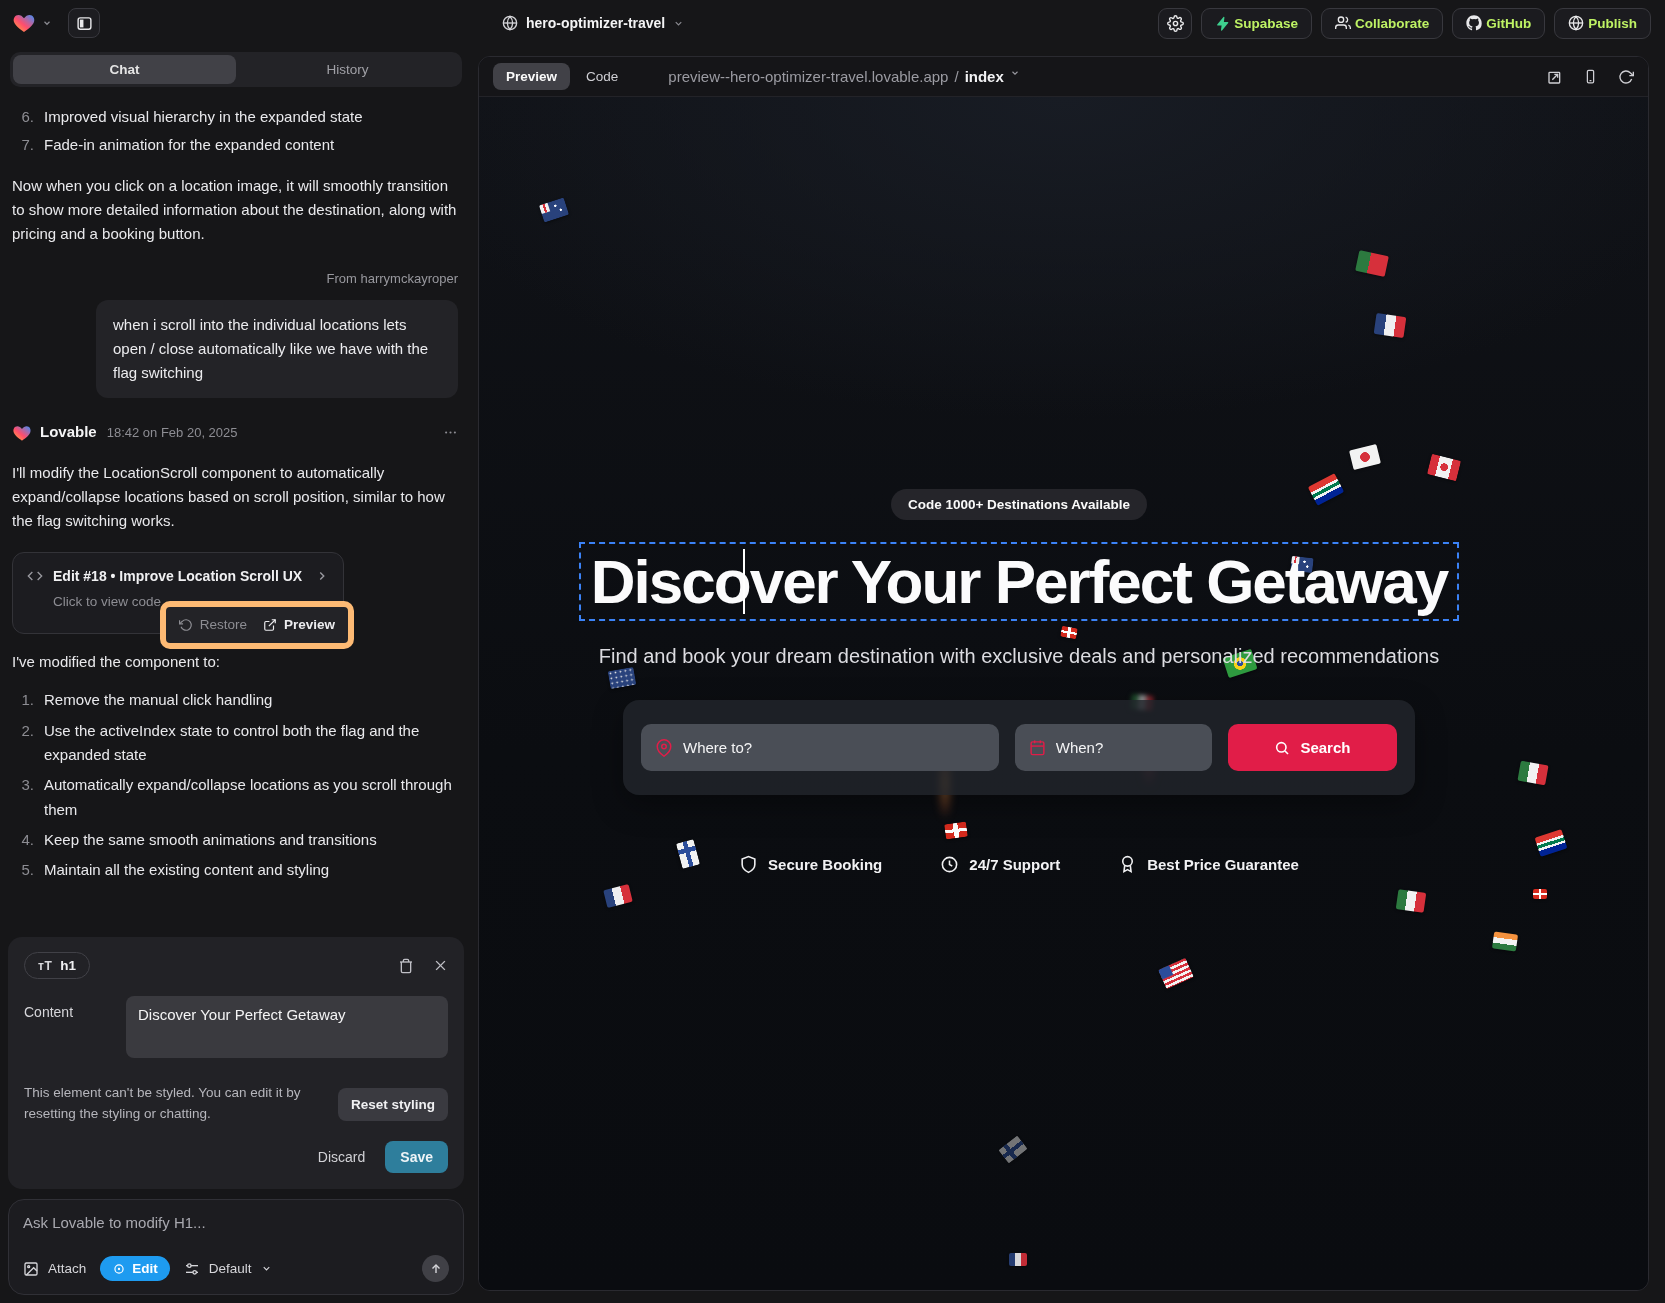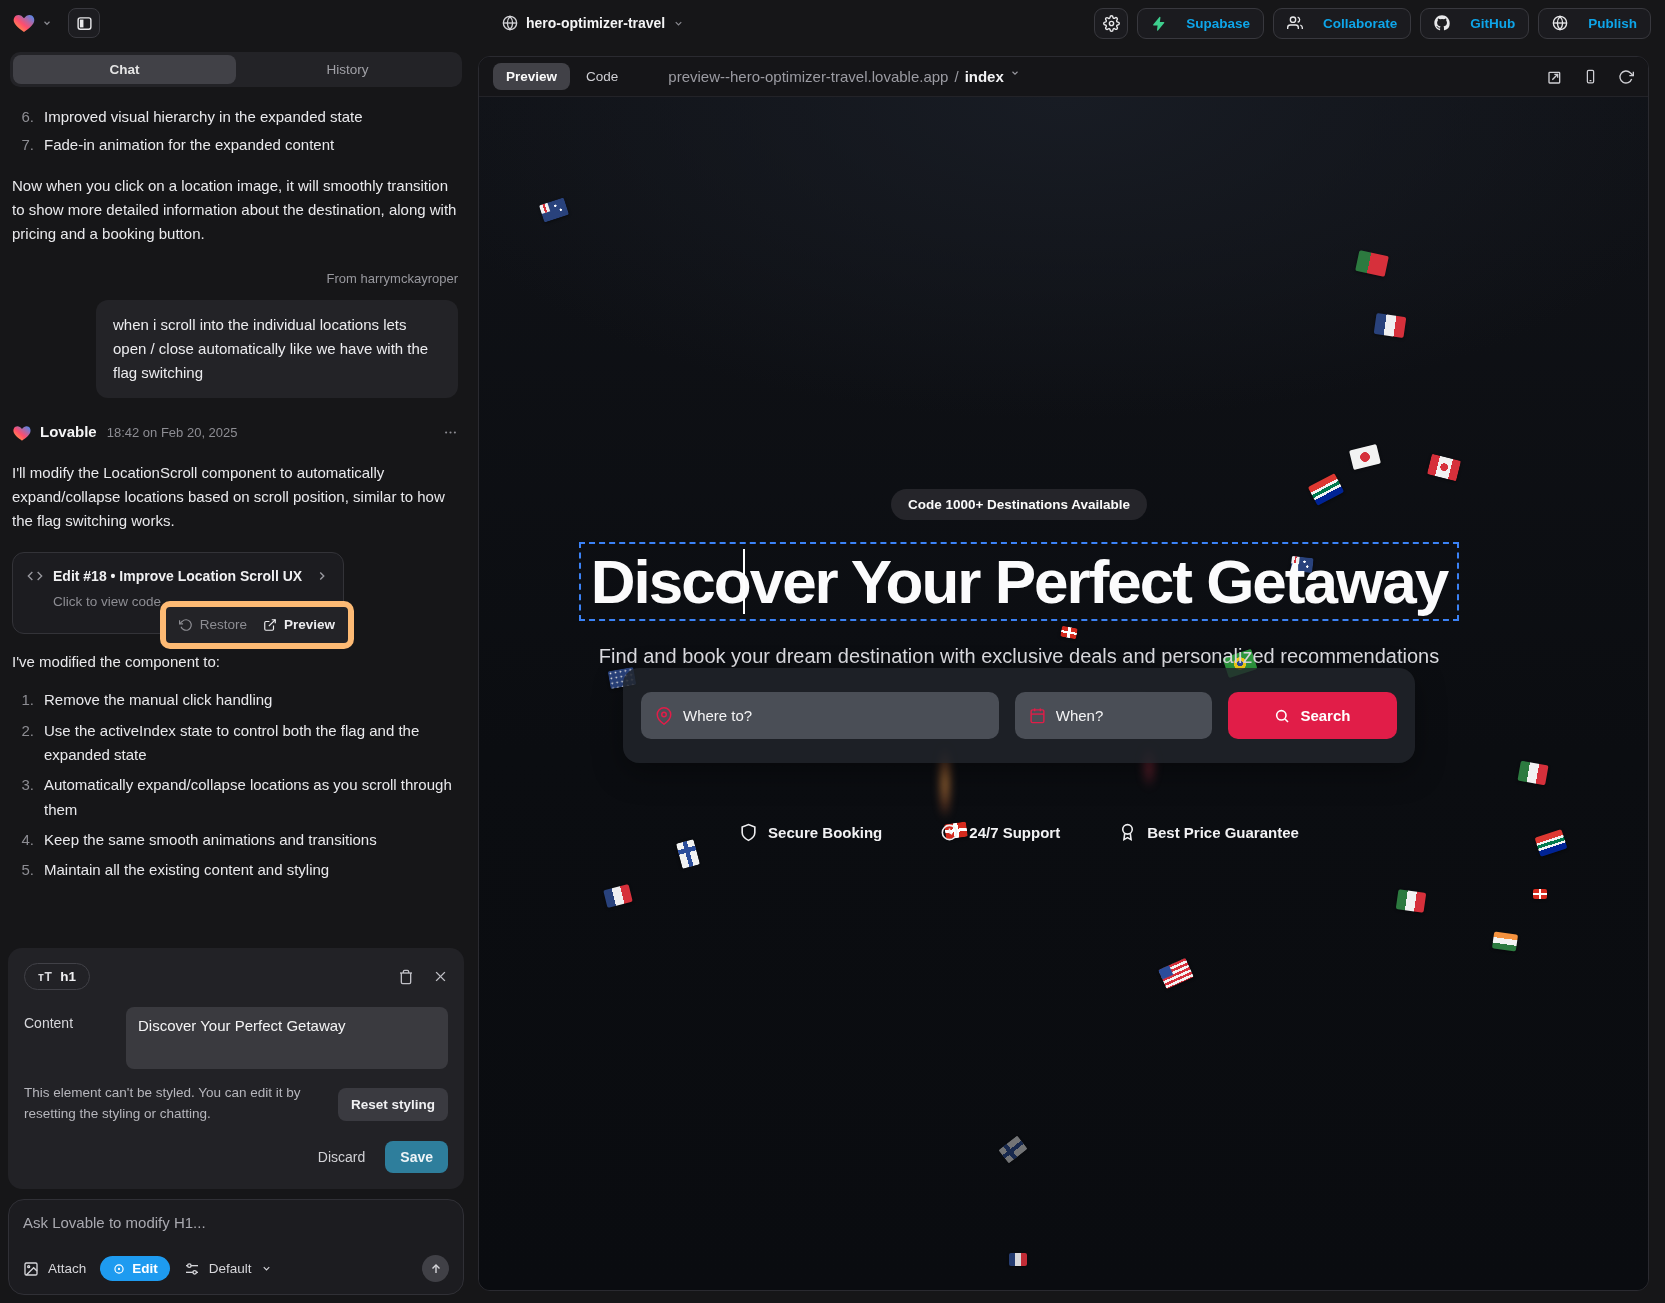--- a/index.html
+++ b/index.html
@@ -11,22 +11,22 @@
   .topbar { height:46px; display:flex; align-items:center; padding:0 14px 0 12px; background:#161618; }
   .topbar-left { display:flex; align-items:center; gap:6px; }
   .logo-heart { width:24px; height:24px; }
   .chev { color:#8a8a90; }
   .icon-btn { width:32px; height:30px; display:flex; align-items:center; justify-content:center;
     background:#1d1d21; border:1px solid #38383e; border-radius:8px; color:#e4e4e7; cursor:pointer; }
   .toggle-btn { margin-left:10px; }
   .project { display:flex; align-items:center; gap:8px; margin-left:402px; color:#f4f4f5; }
   .project .pname { font-size:14px; font-weight:700; }
   .topbar-right { margin-left:auto; display:flex; align-items:center; gap:9px; }
-  .tb-btn { height:31px; display:flex; align-items:center; gap:20px; padding:0 13px;
-    background:#1b1b1f; border:1px solid #38383e; border-radius:9px; color:#0ea5e9;
+  .tb-btn { height:31px; display:flex; align-items:center; gap:4px; padding:0 13px;
+    background:#1b1b1f; border:1px solid #38383e; border-radius:9px; color:#bef264;
     font-size:13.5px; font-weight:600; cursor:pointer; }
   .tb-btn.square { width:34px; padding:0; justify-content:center; }
 
   
   .main { display:flex; height:1257px; }
   .sidebar { width:472px; display:flex; flex-direction:column; background:#161618; }
   .preview-wrap { flex:1; padding:10px 16px 12px 6px; }
 
   
   .tabs { margin:6px 10px 4px 10px; height:35px; background:#232327; border-radius:10px;
@@ -69,21 +69,21 @@
   .tag-pill { display:flex; align-items:center; gap:8px; border:1px solid #414147; border-radius:999px;
     padding:5px 13px; color:#f0f0f2; }
   .tag-pill .glyph { font-size:12px; font-weight:700; letter-spacing:0.5px; color:#d8d8dc; }
   .tag-pill .tag { font-size:13.5px; font-weight:600; }
   .ed-head-icons { margin-left:auto; display:flex; gap:19px; color:#c0c0c6; }
   .ed-head-icons span { cursor:pointer; }
   .ed-content-row { display:flex; margin-top:17px; gap:14px; }
   .ed-label { width:88px; font-size:14px; color:#d6d6da; padding-top:8px; }
   .ed-textarea { flex:1; height:62px; background:#3a3a3f; border:none; border-radius:8px;
     color:#f4f4f5; font-size:15px; font-family:"Liberation Sans", sans-serif; padding:10px 12px; resize:none; }
-  .ed-note-row { display:flex; align-items:center; margin-top:14px; gap:12px; }
+  .ed-note-row { display:flex; align-items:center; margin-top:25px; gap:12px; }
   .ed-note { flex:1; font-size:13.5px; color:#b6b6bc; line-height:1.55; }
   .reset-btn { background:#3a3a40; border:none; border-radius:8px; padding:9px 13px; color:#f0f0f2;
     font-size:13.5px; font-weight:600; cursor:pointer; white-space:nowrap; }
   .ed-actions { display:flex; justify-content:flex-end; align-items:center; gap:20px; margin-top:16px; }
   .discard-btn { color:#d2d2d6; font-size:14px; cursor:pointer; }
   .save-btn { border:none; border-radius:8px; padding:8px 15px; color:#eef4f7; font-size:14px;
     font-weight:600; cursor:pointer; }
 
   
   .composer { margin:10px 8px 8px 8px; background:#1c1c20; border:1px solid #303036; border-radius:16px;
@@ -113,21 +113,21 @@
   .pv-icons span { cursor:pointer; }
   .viewport { position:relative; flex:1; overflow:hidden;
     background:radial-gradient(1100px 520px at 50% 0%, #181c24 0%, rgba(16,18,23,0) 62%), linear-gradient(180deg,#101217 0%, #0b0d11 55%, #0a0c10 100%); }
   .hero { position:relative; width:1080px; display:flex; flex-direction:column; align-items:center; }
   .badge { margin-top:392px; background:rgba(39,39,44,.92); border-radius:999px; padding:8px 17px;
     font-size:13.5px; font-weight:700; color:#fafafa; }
   .title-box { position:relative; margin-top:22px; border:2px dashed #3b82f6; padding:2px 10px; }
   .hero-title { font-size:62px; font-weight:800; letter-spacing:-2px; color:#fbfbfc; white-space:nowrap; }
   .caret { position:absolute; left:162px; top:5px; width:2px; height:calc(100% - 10px); background:#ffffff; }
   .hero-sub { margin-top:24px; font-size:20px; color:#dcdce1; }
-  .searchbar { width:792px; background:rgba(33,36,43,.82); border-radius:16px;
+  .searchbar { margin-top:32px; width:792px; background:rgba(33,36,43,.82); border-radius:16px;
     padding:24px 18px; display:flex; gap:16px; align-items:center;
     box-shadow:0 10px 30px rgba(0,0,0,.35); }
   .field { display:flex; align-items:center; gap:10px; background:#4a4e56; border-radius:10px;
     height:47px; padding:0 14px; }
   .field input { background:transparent; border:none; outline:none; color:#f4f4f5; font-size:15px;
     font-family:"Liberation Sans", sans-serif; width:100%; }
   .field input::placeholder { color:#f4f4f5; }
   .field.where { flex:1.95; }
   .field.when { flex:1; }
   .pin-ico, .cal-ico { color:#e11d48; }

